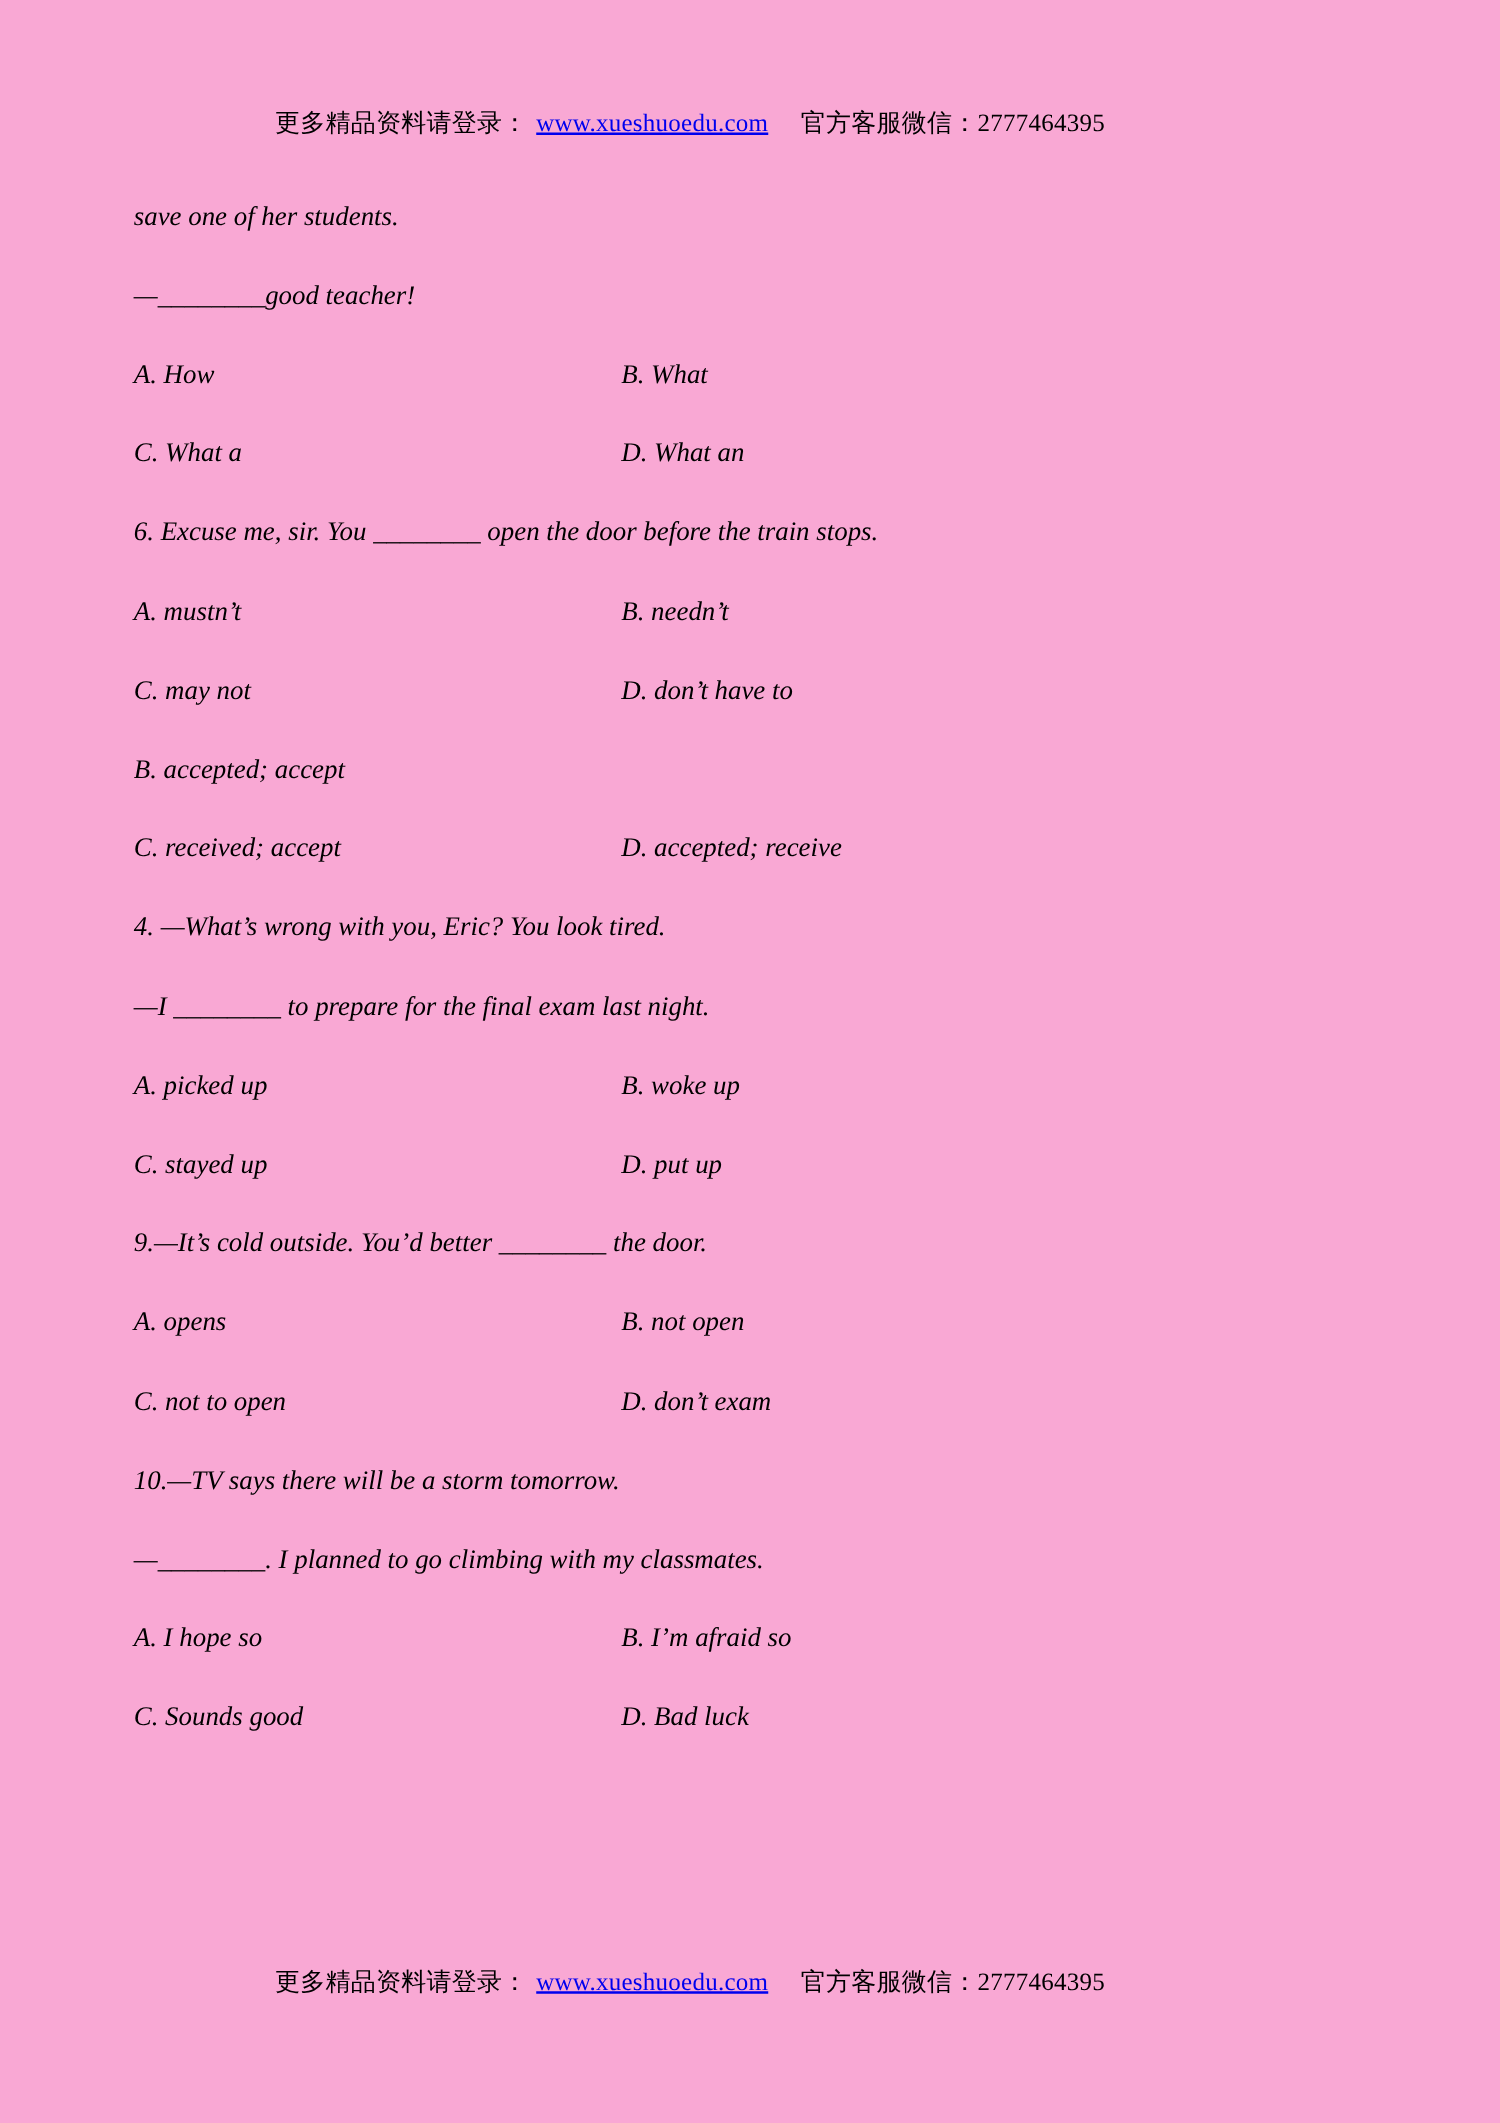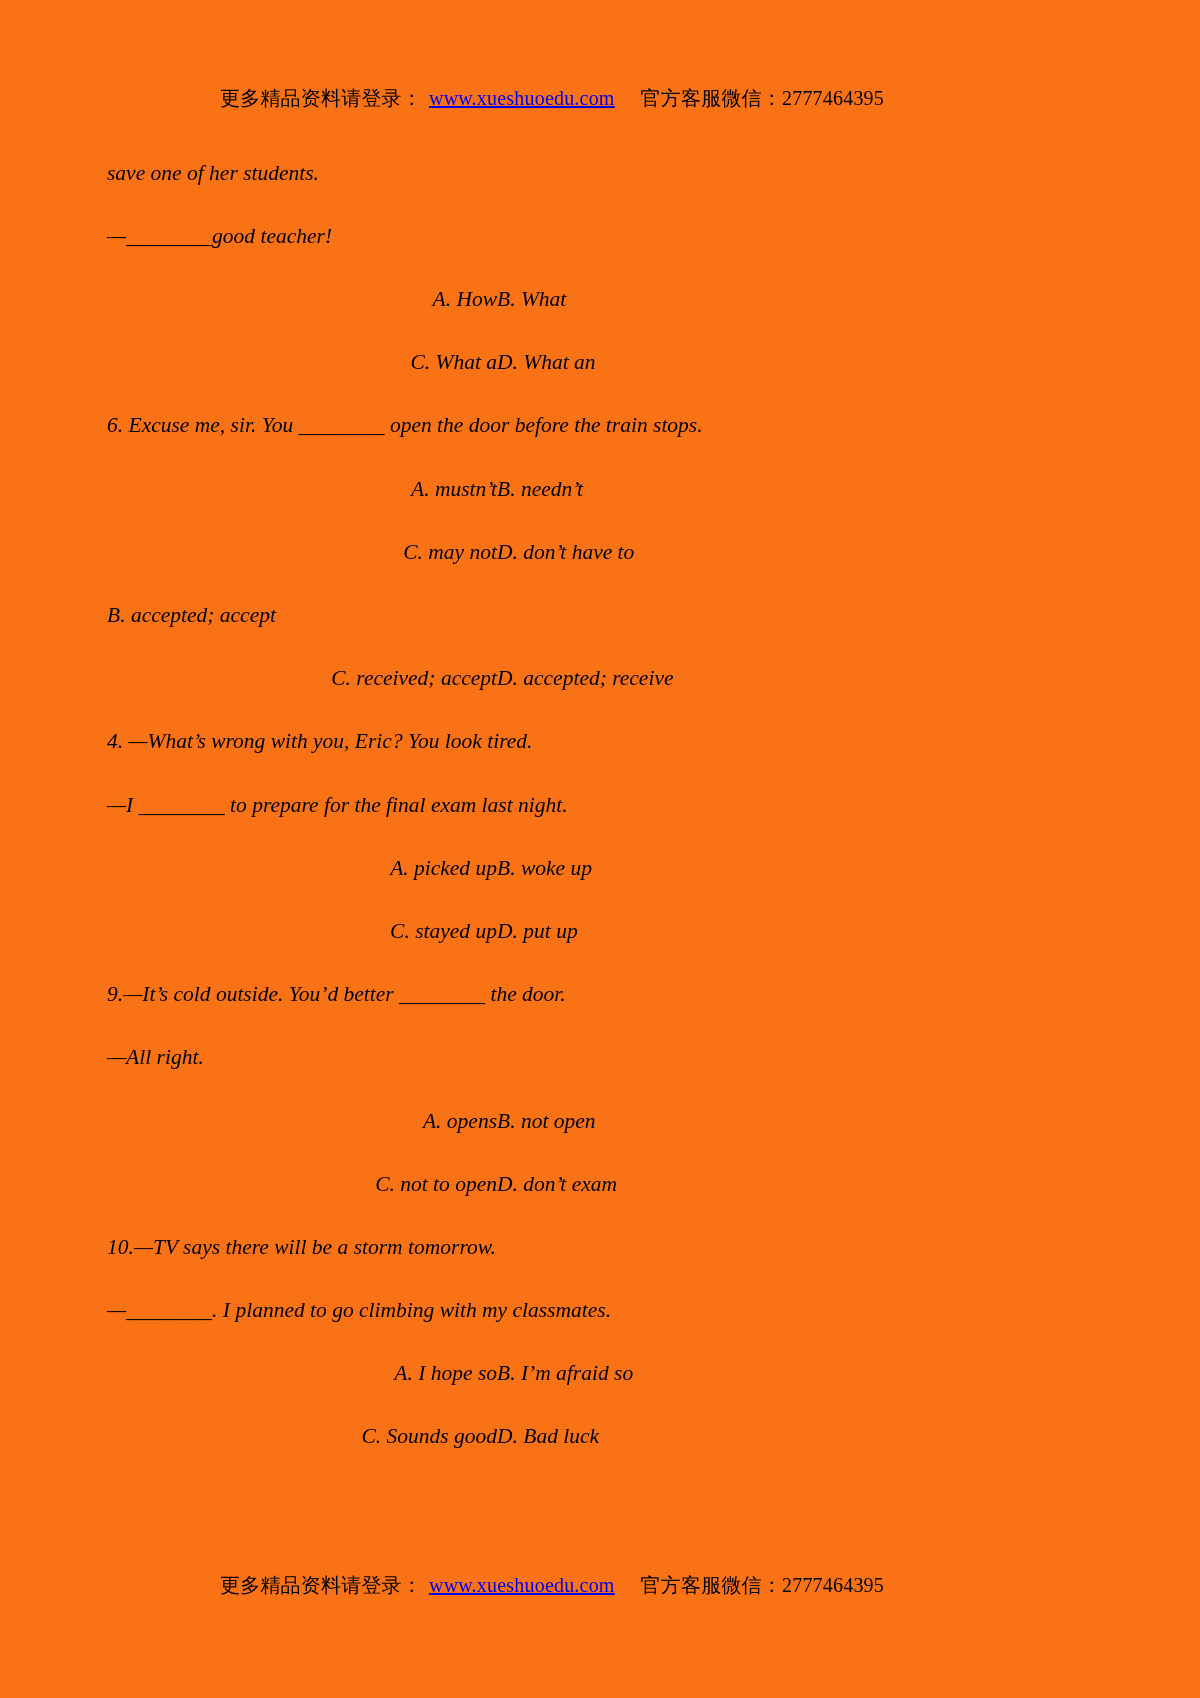--- a/index.html
+++ b/index.html
@@ -1,20 +1,20 @@
 <!DOCTYPE html>
 <html><head>
 <meta charset="utf-8">
 <style>
   html, body { margin: 0; padding: 0; background: #ffffff; }
   .page {
     position: relative;
     width: 1200px;
     height: 1698px;
-    background: #f97316;
+    background: #f9a8d4;
     overflow: hidden;
     font-family: "Liberation Serif", serif;
     color: #000000;
   }
   .band {
     position: absolute;
     left: 0;
     width: 1104px;
     text-align: center;
     font-size: 20px;
@@ -42,21 +42,20 @@
     height: 63.2px;
     display: flex;
     align-items: center;
     white-space: pre;
     font-style: italic;
   }
   .opt-a {
     display: inline-block;
     width: 390px;
     flex: 0 0 390px;
-    text-align: right;
   }
 </style>
 </head>
 <body>
 
 <div class="page">
 
   <div class="band band-header">
     <span>更多精品资料请登录：</span><a class="link">www.xueshuoedu.com</a><span class="band-suffix">官方客服微信：2777464395</span>
   </div>
@@ -120,23 +119,20 @@
 
     <div class="line">
       <span class="opt-a">C. stayed up</span>
       <span class="opt-b">D. put up</span>
     </div>
 
     <div class="line">
       <span>9.—It’s cold outside. You’d better ________ the door.</span>
     </div>
 
-    <div class="line">
-      <span>—All right.</span>
-    </div>
 
     <div class="line">
       <span class="opt-a">A. opens</span>
       <span class="opt-b">B. not open</span>
     </div>
 
     <div class="line">
       <span class="opt-a">C. not to open</span>
       <span class="opt-b">D. don’t exam</span>
     </div>

